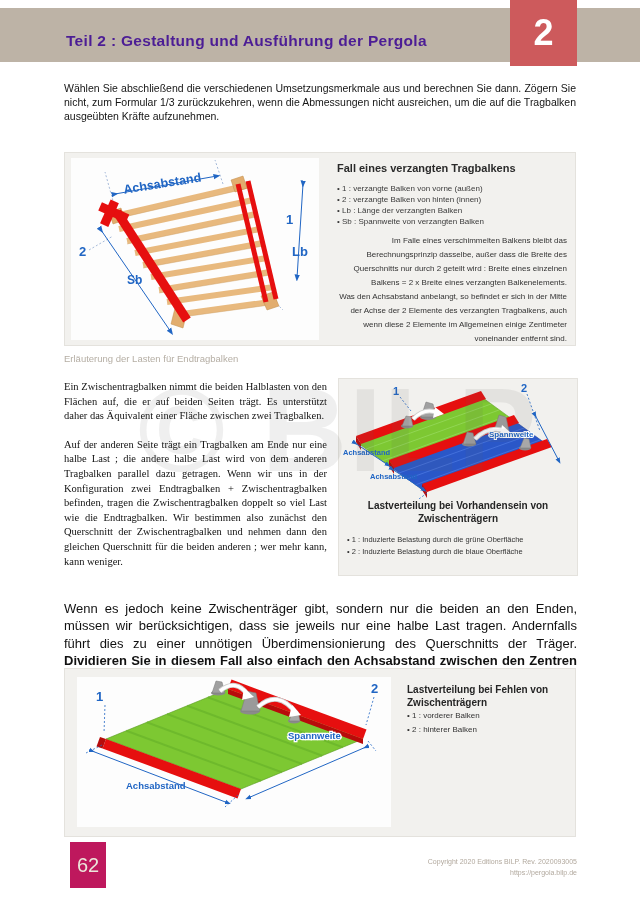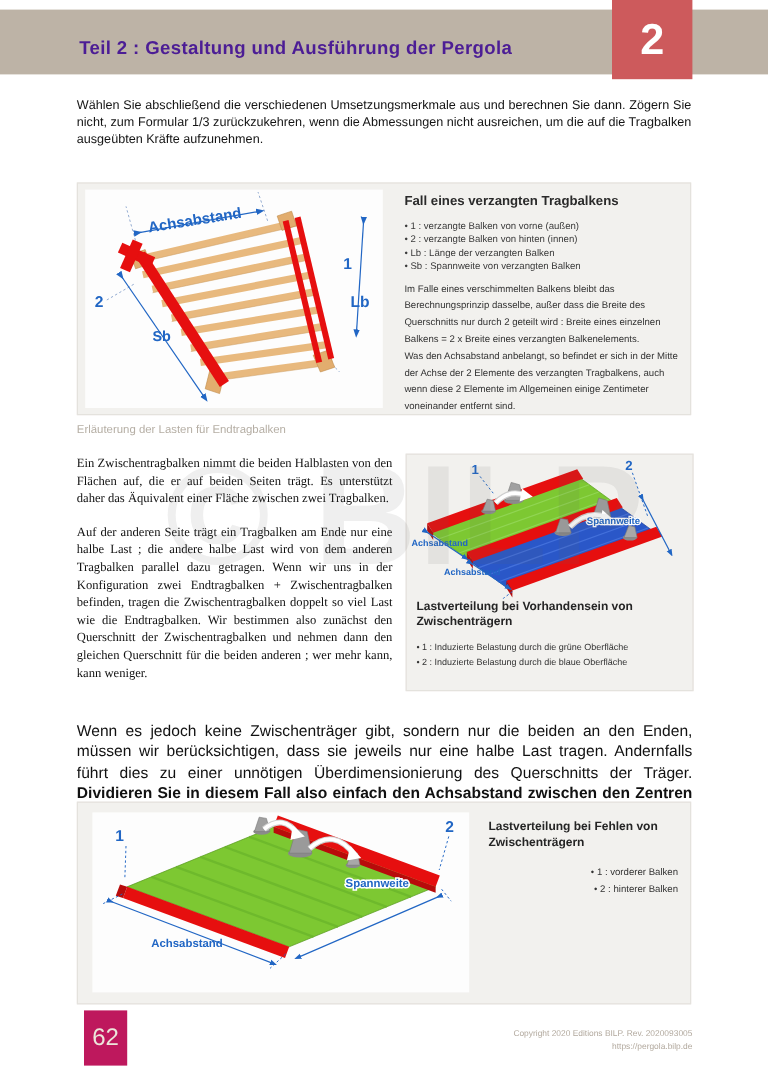--- a/index.html
+++ b/index.html
@@ -16,42 +16,42 @@
   .intro{position:absolute;left:64px;top:82px;width:512px;font-size:10.5px;line-height:1.33;color:#141414;text-align:justify;}
   .intro-heading{font-weight:bold;margin-bottom:1px;}
   
   .figbox{position:absolute;background:#f2f1ee;border:1px solid #e4e2dd;}
   .fig1{left:64px;top:152px;width:510px;height:192px;}
   .fig1-img{position:absolute;left:6px;top:5px;width:248px;height:182px;background:#fdfdfd;}
   .fig1-panel{position:absolute;left:272px;top:9px;width:230px;}
   .fig1-title{font-size:11px;font-weight:bold;color:#2a2a2a;margin-bottom:9px;}
   .fig1 .bullet{font-size:8px;line-height:11px;color:#3a3a3a;}
   .fig1 .bullet::before{content:"• ";}
-  .fig1 .para{font-size:8px;line-height:14px;color:#333;margin-top:7px;}
+  .fig1 .para{font-size:8px;line-height:14px;color:#333;margin-top:7px;text-align:right;}
   .fig1 .para + .para{margin-top:0;}
   
   .caption-gray{position:absolute;left:64px;top:353px;font-size:9.5px;color:#b5aea4;}
   
   .leftcol{position:absolute;left:64px;top:380px;width:263px;font-size:10.5px;line-height:1.39;color:#111;text-align:justify;}
   .leftcol p{margin:0 0 14px 0;font-family:Liberation Serif, serif;}
   
   .fig2{left:338px;top:378px;width:238px;height:196px;}
   .fig2-img{position:absolute;left:3px;top:2px;width:232px;height:118px;}
-  .fig2-title{position:absolute;left:8px;top:120px;width:222px;text-align:left;font-size:10px;font-weight:bold;color:#252525;line-height:1.3;}
+  .fig2-title{position:absolute;left:8px;top:120px;width:222px;text-align:center;font-size:10px;font-weight:bold;color:#252525;line-height:1.3;}
   .fig2-bullets{position:absolute;left:8px;top:155px;font-size:7.5px;line-height:1.6;color:#333;}
   .fig2-bullets .bullet::before{content:"• ";}
   
   .closing{position:absolute;left:64px;top:600px;width:513px;font-size:13px;line-height:1.33;color:#111;text-align:justify;}
   .closing .bold-part{font-weight:bold;}
   
   .fig3{left:64px;top:668px;width:510px;height:167px;}
   .fig3-img{position:absolute;left:12px;top:8px;width:314px;height:150px;background:#fdfdfd;}
   .fig3-panel{position:absolute;left:342px;top:14px;width:158px;}
   .fig3-title{font-size:10px;font-weight:bold;color:#252525;line-height:1.3;}
-  .fig3-bullets{margin-top:11px;font-size:8px;line-height:1.7;color:#333;text-align:right;}
+  .fig3-bullets{font-size:8px;line-height:1.7;color:#333;}
   .fig3-bullets .bullet::before{content:"• ";}
   
   .watermark{position:absolute;left:138px;top:362px;font-size:118px;font-weight:bold;
     color:rgba(100,100,100,0.10);pointer-events:none;z-index:6;white-space:nowrap;letter-spacing:2px;}
   
   .pagenum{position:absolute;left:70px;top:842px;width:36px;height:46px;background:#be185d;
     display:flex;align-items:center;justify-content:center;color:#ece6db;font-size:20px;}
   .copyright{position:absolute;right:63px;top:856px;text-align:right;font-size:7px;color:#b2a99e;line-height:1.6;}
   svg text{font-family:"Liberation Sans",sans-serif;}
 </style>

